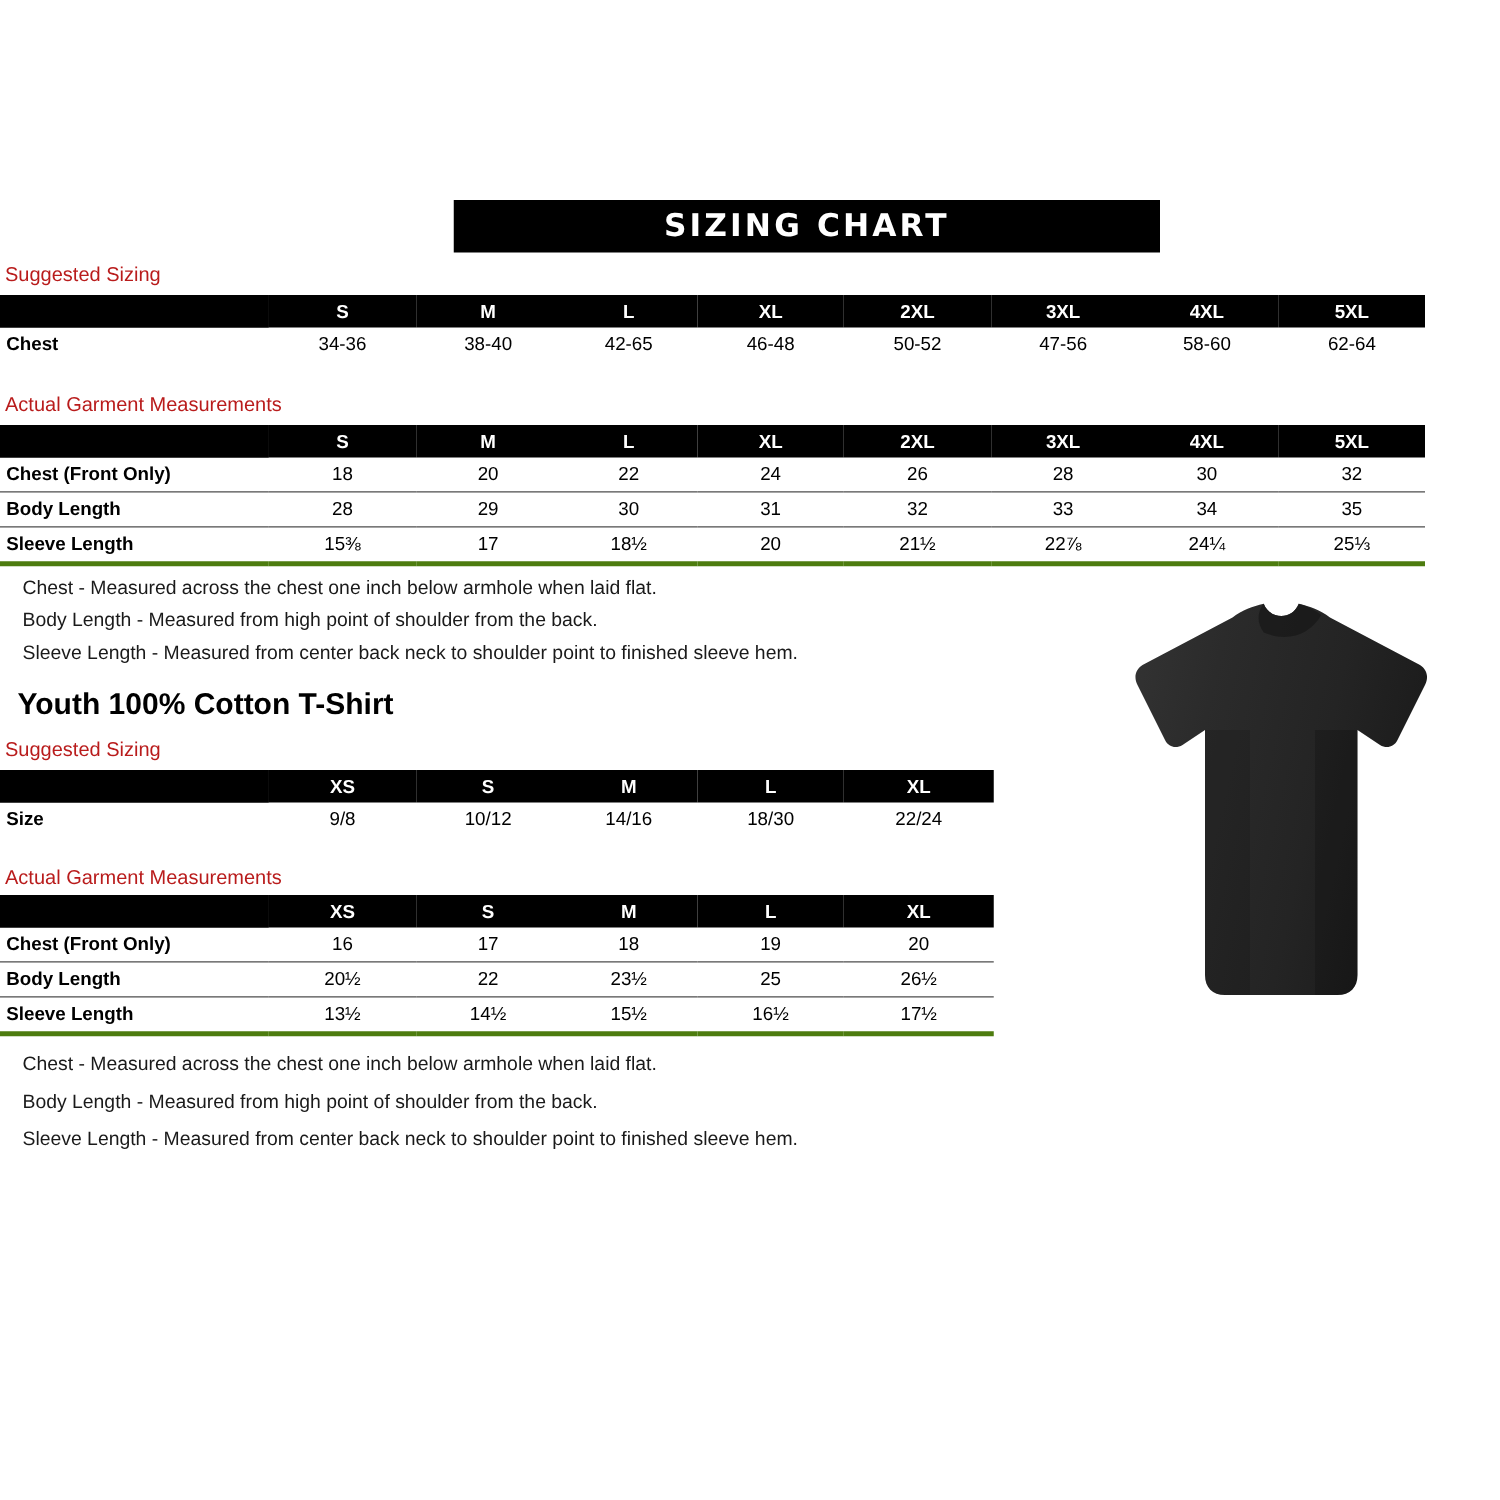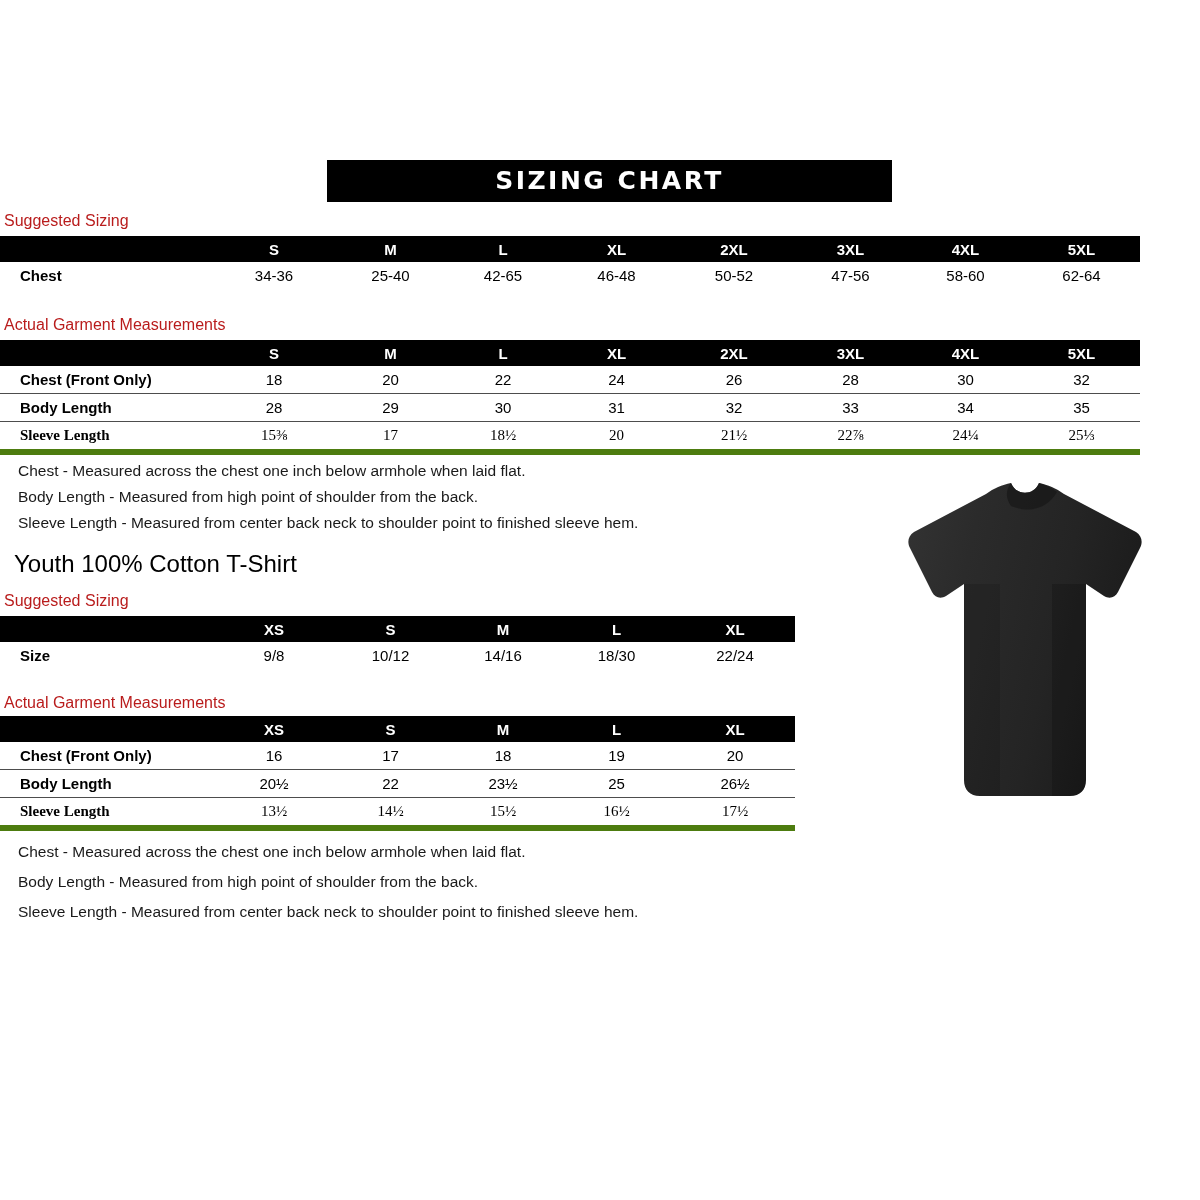--- a/index.html
+++ b/index.html
@@ -32,21 +32,21 @@
     position: absolute;
     left: 4px;
     top: 4px;
     font-size: 25px;
     font-weight: 400;
     letter-spacing: 0.2px;
     white-space: nowrap;
   }
   .sizing-banner {
     position: absolute;
-    left: 317px;
+    left: 353px;
     top: 0px;
     width: 565px;
     height: 42px;
     background: #000000;
   }
   .sizing-banner-text {
     position: absolute;
     left: 0;
     top: 0;
     width: 565px;
@@ -91,50 +91,49 @@
     color: #ffffff;
     font-weight: bold;
     height: 26px;
     font-size: 15px;
   }
   table.sz thead th.lbl {
     background: #000000;
   }
   table.sz tbody td.lbl {
     text-align: left;
-    padding-left: 20px;
+    padding-left: 5px;
     font-weight: bold;
     font-size: 15px;
   }
   table.sz tbody td {
     height: 27px;
   }
   .ruled tbody tr {
     border-bottom: 1px solid #4d4d4d;
     margin-top: 35px;
   }
   .ruled tbody tr:last-child {
-    border-bottom: 6px solid #4d7c0f;
-    font-family: Liberation Serif, serif;
+    border-bottom: 4px solid #4d7c0f;
   }
 
   
   .note {
     position: absolute;
     font-size: 15.5px;
     color: #1a1a1a;
     white-space: nowrap;
   }
 
   
   .youth-title {
     position: absolute;
     left: 14px;
     font-size: 24px;
-    font-weight: 400;
+    font-weight: 700;
     white-space: nowrap;
   }
 
   
   .shirt-wrap {
     position: absolute;
     left: 890px;
     top: 480px;
     width: 270px;
     height: 330px;
@@ -175,21 +174,21 @@
         <th>2XL</th>
         <th>3XL</th>
         <th>4XL</th>
         <th>5XL</th>
       </tr>
     </thead>
     <tbody>
       <tr>
         <td class="lbl">Chest</td>
         <td>34-36</td>
-        <td>25-40</td>
+        <td>38-40</td>
         <td>42-65</td>
         <td>46-48</td>
         <td>50-52</td>
         <td>47-56</td>
         <td>58-60</td>
         <td>62-64</td>
       </tr>
     </tbody>
   </table>
 

